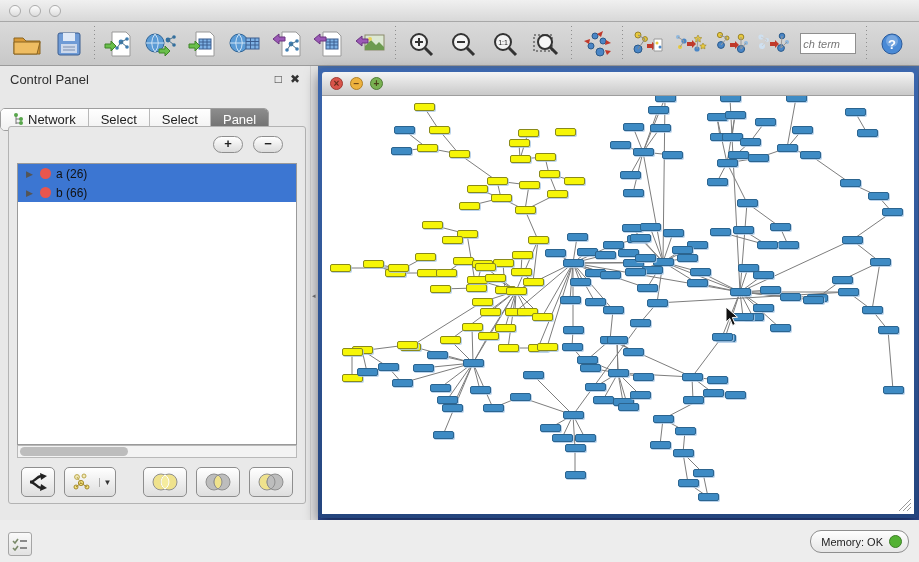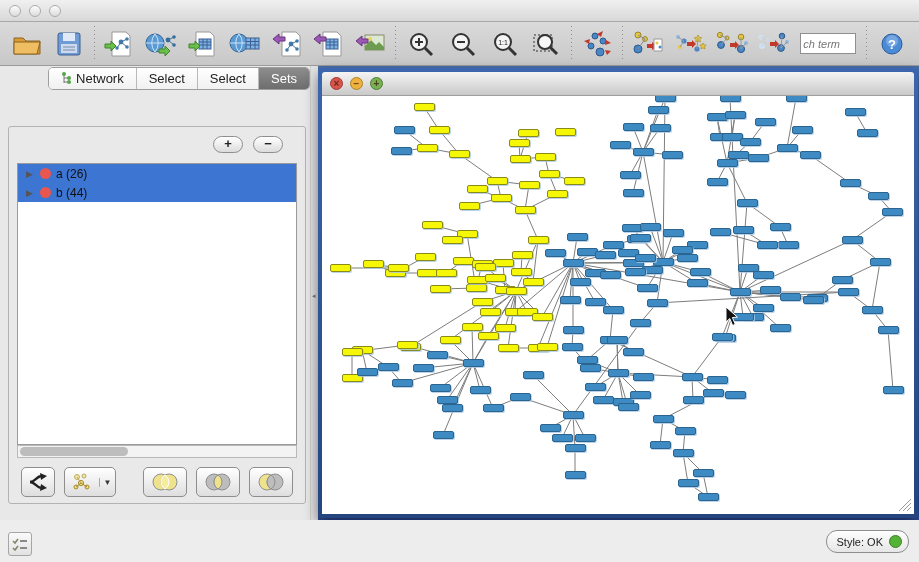--- a/index.html
+++ b/index.html
@@ -30,21 +30,21 @@
   .main { position:absolute; left:0; top:66px; width:919px; height:454px; }
   .cpanel { position:absolute; left:0; top:0; width:310px; height:454px; background:#e8e8e8; }
   .splitter { position:absolute; left:310px; top:0; width:8px; height:454px; background:#e4e4e4;
     border-left:1px solid #cfcfcf; }
   .splitter .grip { position:absolute; top:226px; left:1px; font-size:7px; color:#777; }
 
   .cp-header { height:26px; display:flex; align-items:center; padding:0 10px; }
   .cp-title { font-size:13px; color:#2e2e2e; flex:1; }
   .cp-ico { color:#333; font-size:12px; margin-left:8px; cursor:default; }
 
-  .tabbar { display:flex; justify-content:flex-end; margin-top:1px; }
+  .tabbar { display:flex; justify-content:flex-start; margin-top:16px; }
   .tabs { display:inline-flex; background:#fff; border:1px solid #9e9e9e; border-radius:5px; overflow:hidden; }
   .tab { padding:3px 12px; font-size:13px; color:#222; border-right:1px solid #b9b9b9;
     display:flex; align-items:center; gap:4px; background:linear-gradient(#ffffff,#f1f1f1); }
   .tab:last-child { border-right:none; }
   .tab.active { background:linear-gradient(#8d8d8d,#6e6e6e); color:#fff; }
   .netglyph { display:inline-block; width:11px; height:13px; }
 
   .panelbox { position:absolute; left:8px; top:60px; width:298px; height:378px;
     background:#e9e9e9; border:1px solid #b3b3b3; border-radius:3px; }
   .addremove { height:34px; display:flex; align-items:center; justify-content:flex-end; gap:10px; padding:0 22px; }
@@ -313,60 +313,65 @@
         <circle cx="12" cy="12" r="10" fill="#4a8ad6" stroke="#2b5a9a"></circle>
         <circle cx="12" cy="9" r="6" fill="rgba(255,255,255,.25)"></circle>
         <text x="12" y="17" font-size="13" font-weight="bold" text-anchor="middle" fill="#fff" font-family="Liberation Sans, sans-serif">?</text>
       </svg>
   </div>
 </div>
 
 <div class="main">
 
   <div class="cpanel">
+    <div class="cp-header">
+      <span class="cp-title">Control Panel</span>
+      <span class="cp-ico">□</span>
+      <span class="cp-ico">✖</span>
+    </div>
     <div class="tabbar">
       <div class="tabs">
         <div class="tab">
           <svg class="netglyph" viewBox="0 0 11 13">
               <line x1="3" y1="2" x2="3" y2="11" stroke="#777"></line>
               <line x1="3" y1="6" x2="8" y2="6" stroke="#777"></line>
               <line x1="3" y1="10" x2="8" y2="10" stroke="#777"></line>
               <circle cx="3" cy="2" r="2" fill="#57a64a"></circle>
               <circle cx="8" cy="6" r="2" fill="#57a64a"></circle>
               <circle cx="8" cy="10" r="2" fill="#57a64a"></circle>
             </svg>
           <span>Network</span>
         </div>
         <div class="tab">
             <span>Select</span>
           </div>
         <div class="tab">
             <span>Select</span>
           </div>
         <div class="tab active">
-            <span>Sets</span>
+            <span>Panel</span>
           </div>
       </div>
     </div>
 
     <div class="panelbox">
       <div class="addremove">
         <div class="pmbtn">+</div>
         <div class="pmbtn">−</div>
       </div>
       <div class="setlist">
         <div class="srow sel">
           <span class="tri">▶</span>
           <span class="dot"></span>
           <span>a (26)</span>
         </div>
         <div class="srow sel">
           <span class="tri">▶</span>
           <span class="dot"></span>
-          <span>b (44)</span>
+          <span>b (66)</span>
         </div>
       </div>
       <div class="hscroll">
         <div class="hthumb"></div>
       </div>
       <div class="setops">
         <div class="opbtn w34">
           <svg width="22" height="20" viewBox="0 0 22 20">
               <path d="M3 10 C8 10 9 5 14 4" fill="none" stroke="#222" stroke-width="2.4"></path>
               <path d="M3 10 C8 10 9 15 14 16" fill="none" stroke="#222" stroke-width="2.4"></path>
@@ -853,16 +858,16 @@
 <div class="statusbar">
   <div class="taskbtn">
     <svg width="16" height="14" viewBox="0 0 16 14">
         <path d="M1 4l2 2 3-4" fill="none" stroke="#7a8a6a" stroke-width="1.6"></path>
         <line x1="8" y1="4" x2="15" y2="4" stroke="#8a8a8a" stroke-width="2"></line>
         <path d="M1 11l2 2 3-4" fill="none" stroke="#7a8a6a" stroke-width="1.6"></path>
         <line x1="8" y1="11" x2="15" y2="11" stroke="#8a8a8a" stroke-width="2"></line>
       </svg>
   </div>
   <div class="memory">
-    <span>Style: OK</span>
+    <span>Memory: OK</span>
     <span class="memdot"></span>
   </div>
 </div>
 
 </body></html>

